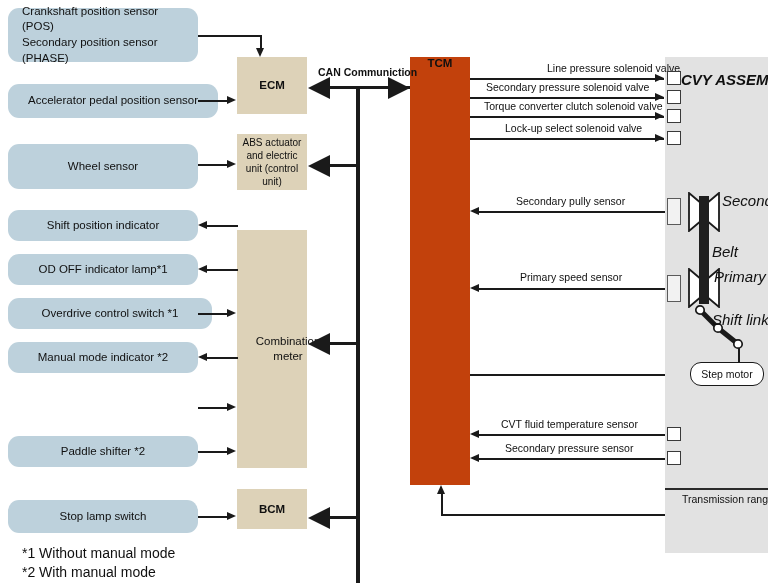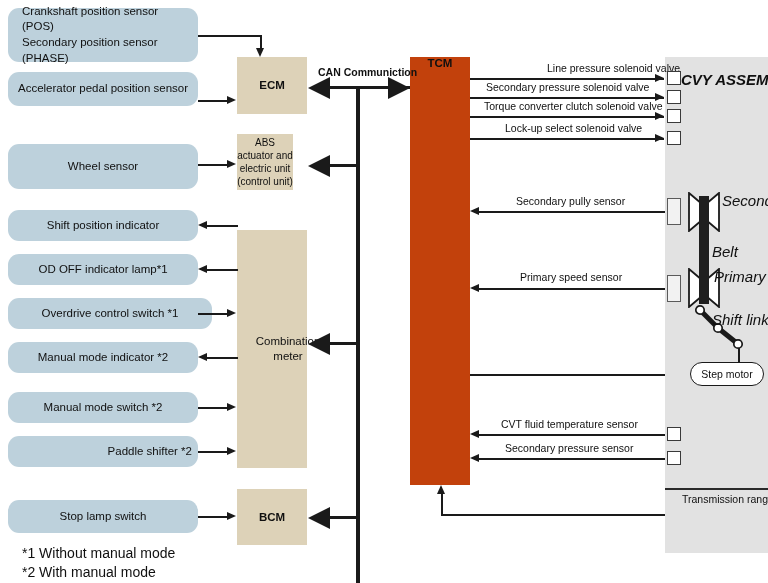--- a/index.html
+++ b/index.html
@@ -176,21 +176,21 @@
 
 <div id="canvas">
 
   <div class="abs pill two-line" style="left:8px; top:8px; width:190px; height:54px;">
     <div>
       <span class="ln">Crankshaft position sensor (POS)</span>
       <span class="ln">Secondary position sensor (PHASE)</span>
     </div>
   </div>
 
-  <div class="abs pill" style="left:8px; top:72px; width:190px; height:34px;">
+  <div class="abs pill" style="left:8px; top:84px; width:210px; height:34px;">
     <span>Accelerator pedal position sensor</span>
   </div>
 
   <div class="abs pill" style="left:8px; top:144px; width:190px; height:45px;">
     <span>Wheel sensor</span>
   </div>
 
   <div class="abs pill" style="left:8px; top:210px; width:190px; height:31px;">
     <span>Shift position indicator</span>
   </div>
@@ -200,52 +200,49 @@
   </div>
 
   <div class="abs pill" style="left:8px; top:298px; width:204px; height:31px;">
     <span>Overdrive control switch *1</span>
   </div>
 
   <div class="abs pill" style="left:8px; top:342px; width:190px; height:31px;">
     <span>Manual mode indicator *2</span>
   </div>
 
-  <div class="abs pill" style="left:8px; top:392px; width:190px; height:31px;">
-    <span>Manual mode switch *2</span>
-  </div>
-
-  <div class="abs pill" style="left:8px; top:436px; width:190px; height:31px;justify-content:flex-end;">
+
+  <div class="abs pill" style="left:8px; top:436px; width:190px; height:31px;">
     <span>Paddle shifter *2</span>
   </div>
 
   <div class="abs pill" style="left:8px; top:500px; width:190px; height:33px;">
     <span>Stop lamp switch</span>
   </div>
 
   <div class="abs tan" style="left:237px; top:57px; width:70px; height:57px;">
     <b>ECM</b>
   </div>
 
-  <div class="abs tan small" style="left:237px; top:134px; width:56px; height:56px;">
+  <div class="abs tan small" style="left:237px; top:134px; width:70px; height:56px;">
     <div>
       <span class="ln">ABS actuator</span>
       <span class="ln">and electric unit</span>
       <span class="ln">(control unit)</span>
     </div>
   </div>
 
   <div class="abs tan" style="left:237px; top:230px; width:70px; height:238px;padding-left:32px;">
     <div>
       <span class="ln">Combination</span>
       <span class="ln">meter</span>
     </div>
   </div>
 
-  <div class="abs tan" style="left:237px; top:489px; width:70px; height:56px;">
+  <div class="abs tan" style="left:237px; top:489px; width:70px; height:40px;">
     <b>BCM</b>
   </div>
 
   <div class="abs tcm" style="left:410px; top:57px; width:60px; height:428px;">
     <span>TCM</span>
   </div>
 
   <div class="abs panel-gray" style="left:665px; top:57px; width:103px; height:428px;"></div>
 
   <div class="abs panel-gray" style="left:665px; top:485px; width:103px; height:68px;"></div>
@@ -366,21 +363,21 @@
     <line x1="28" y1="28" x2="48" y2="44" stroke="#1a1a1a" stroke-width="5"></line>
     <circle cx="10" cy="10" r="4.2" fill="#ffffff" stroke="#1a1a1a" stroke-width="1.7"></circle>
     <circle cx="28" cy="28" r="4.2" fill="#ffffff" stroke="#1a1a1a" stroke-width="1.7"></circle>
     <circle cx="48" cy="44" r="4.2" fill="#ffffff" stroke="#1a1a1a" stroke-width="1.7"></circle>
   </svg>
 
   <div class="abs mech-label" style="left:712px; top:311px;">Shift link</div>
 
   <div class="abs vline" style="left:738px; top:348px; height:16px;"></div>
 
-  <div class="abs step-motor" style="left:690px; top:362px; width:74px; height:24px;">
+  <div class="abs step-motor" style="left:690px; top:362px; width:74px; height:24px;border-radius:11px;">
     <span>Step motor</span>
   </div>
 
   <div class="abs hline" style="left:479px; top:434px; width:186px;"></div>
   <div class="abs arw-l" style="left:470px; top:430px;"></div>
   <div class="abs edge-label" style="left:501px; top:418px;">CVT fluid temperature sensor</div>
   <div class="abs conn-sq" style="left:667px; top:427px; width:14px; height:14px;"></div>
 
   <div class="abs hline" style="left:479px; top:458px; width:186px;"></div>
   <div class="abs arw-l" style="left:470px; top:454px;"></div>

